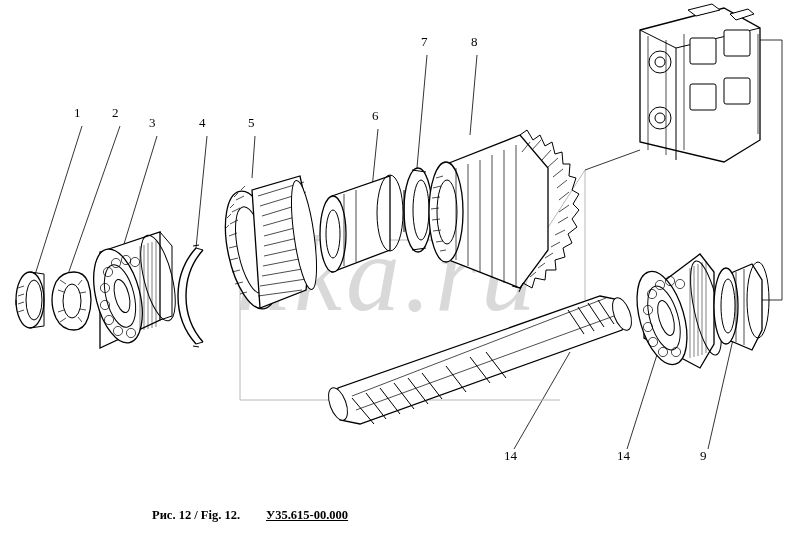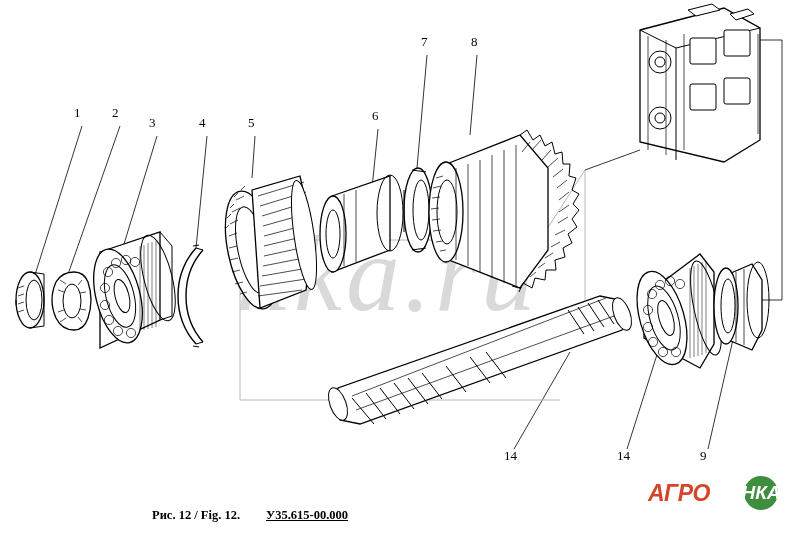--- a/index.html
+++ b/index.html
@@ -334,20 +334,14 @@
   <div class="callout-num" style="left:471px; top:35px;">8</div>
   <div class="callout-num" style="left:700px; top:449px;">9</div>
   <div class="callout-num" style="left:617px; top:449px;">14</div>
   <div class="callout-num" style="left:504px; top:449px;">14</div>
 
   <div id="caption">
     <span class="fignum">Рис. 12 / Fig. 12.</span>
     <span class="partnum">У35.615-00.000</span>
   </div>
 
-  <div id="logo">
-    <span class="logo-text">АГРО</span>
-    <span class="logo-circle">
-      <span>НКА</span>
-    </span>
-  </div>
 
 </div>
 
 </body></html>

